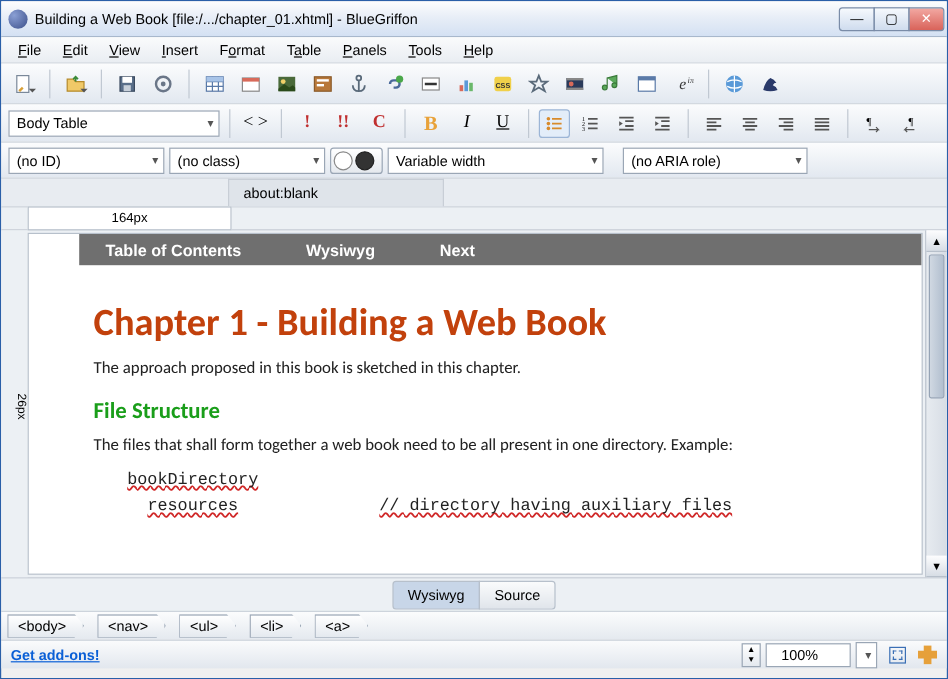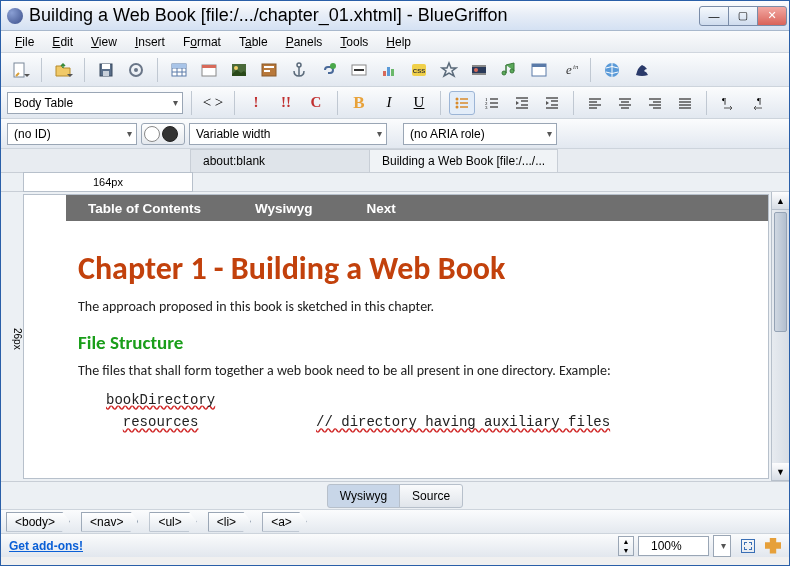--- a/index.html
+++ b/index.html
@@ -1,19 +1,19 @@
 <!DOCTYPE html>
 <html><head>
 <meta charset="utf-8">
 <style>
 * { box-sizing: border-box; margin: 0; padding: 0; }
 body { font-family: "Segoe UI", Tahoma, sans-serif; font-size: 12px; background: #f0f0f0; width: 790px; height: 566px; overflow: hidden; border: 1px solid #2a5fa8; }
 .titlebar { height: 30px; background: linear-gradient(#fdfdfe, #e8eef7 45%, #d4e1f3); display: flex; align-items: center; padding: 0 2px 0 6px; border-bottom: 1px solid #a8b8cc; }
 .titlebar-icon { width: 16px; height: 16px; background: radial-gradient(circle at 30% 30%, #8a9fd4, #3b4f8a); border-radius: 50%; margin-right: 6px; }
-.titlebar-text { flex: 1; font-size: 18px; color: #000; }
+.titlebar-text { flex: 1; font-size: 12px; color: #000; }
 .win-buttons { display: flex; gap: 0; }
 .win-btn { width: 30px; height: 20px; border: 1px solid #7a8ca8; background: linear-gradient(#f6f9fd, #cfdcee); display: flex; align-items: center; justify-content: center; font-size: 11px; margin-left: -1px; }
 .win-btn:first-child { border-radius: 3px 0 0 3px; }
 .win-btn:last-child { border-radius: 0 3px 3px 0; background: linear-gradient(#f2a8a2, #d9635a); color: #fff; }
 .menubar { height: 22px; background: linear-gradient(#fafbfc, #e9edf2); display: flex; align-items: center; padding: 0 6px; gap: 2px; border-bottom: 1px solid #d0d6de; }
 .menu-item { padding: 2px 8px; font-size: 12px; cursor: default; }
 .menu-item u { text-decoration: underline; }
 .toolbar1, .toolbar2, .toolbar3 { height: 34px; background: linear-gradient(#fbfcfd, #e2e8f0); display: flex; align-items: center; padding: 0 6px; gap: 4px; border-bottom: 1px solid #cdd4dc; }
 .toolbar2 { height: 32px; }
 .toolbar3 { height: 30px; }
@@ -344,40 +344,40 @@
         <text x="7" y="9" font-size="9">¶</text>
         <path d="M12 13H4l2-2m-2 2l2 2" stroke="#555" fill="none"></path>
       </svg>
     </div>
 </div>
 
 <div class="toolbar3">
   <div class="sel" style="width:130px">
       <span>(no ID)</span>
     </div>
+  <div class="sel" style="width:130px">
+      <span>(no class)</span>
+    </div>
   <div class="circle-toggle">
       <div class="c"></div>
       <div class="c dark"></div>
     </div>
-  <div class="sel" style="width:198px">
+  <div class="sel" style="width:180px">
       <span>Variable width</span>
     </div>
   <div style="width:8px"></div>
   <div class="sel" style="width:154px">
       <span>(no ARIA role)</span>
     </div>
 </div>
 
 <div class="tabstrip">
   <div class="spacer"></div>
   <div class="tab">
       <span>about:blank</span>
-    </div>
-  <div class="tab active">
-      <span>Building a Web Book [file:/.../...</span>
     </div>
 </div>
 
 <div class="ruler-row">
   <div class="ruler-box">164px</div>
 </div>
 
 <div class="editor-wrap">
   <div class="vruler">26px</div>
   <div class="canvas">

